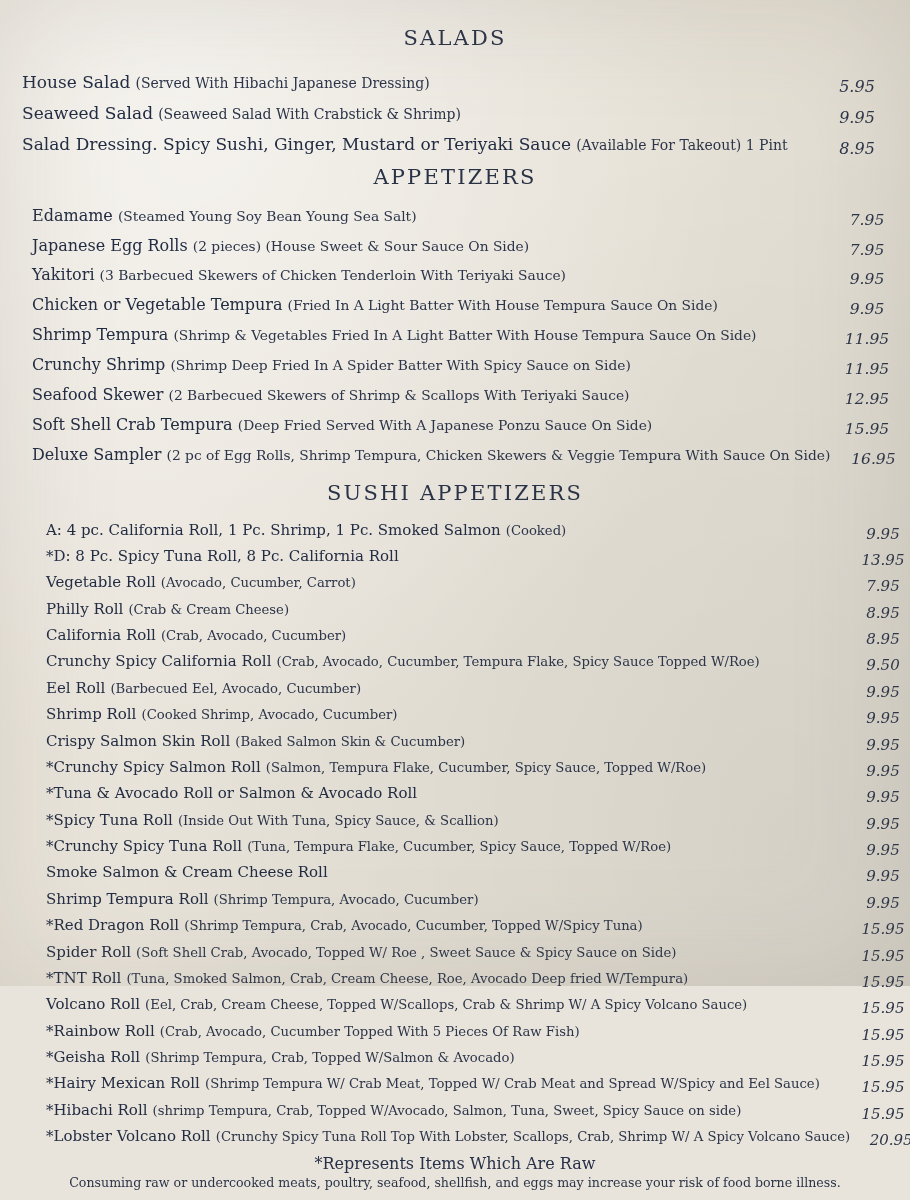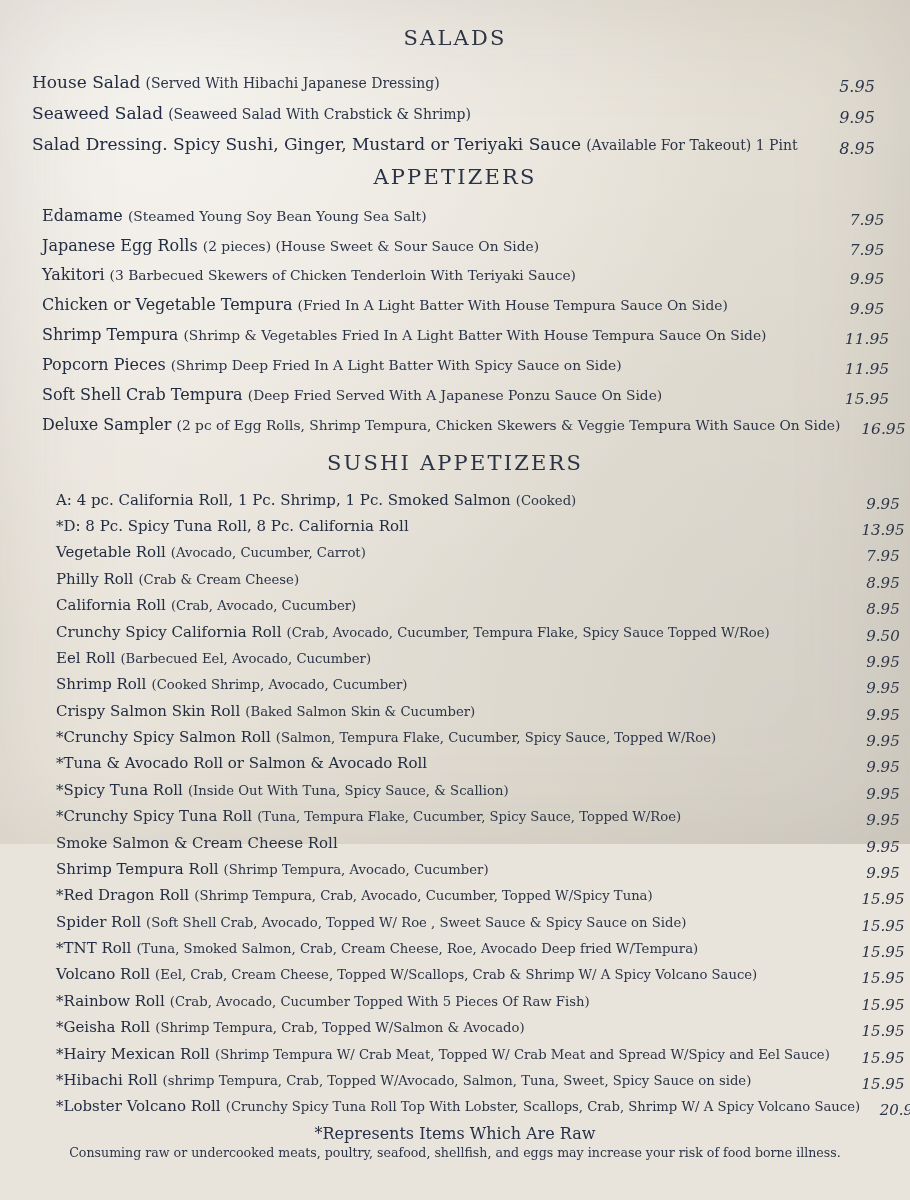--- a/index.html
+++ b/index.html
@@ -11,21 +11,21 @@
     height: 1200px;
     background: #e9e4db;
     font-family: "DejaVu Serif", serif;
     color: #2b3448;
     overflow: hidden;
     position: relative;
   }
   .page {
     position: relative;
     width: 910px;
-    height: 844px;
+    height: 986px;
     box-sizing: border-box;
     padding: 18px 22px 8px 22px;
     background:
       radial-gradient(ellipse at 20% 10%, rgba(255,255,255,0.55), rgba(255,255,255,0) 55%),
       radial-gradient(ellipse at 85% 85%, rgba(0,0,0,0.05), rgba(0,0,0,0) 60%),
       linear-gradient(100deg, #ebe6dd 0%, #e7e2d8 40%, #e4dfd4 70%, #dedad0 100%);
   }
   .section-title {
     text-align: center;
     font-size: 21px;
@@ -37,21 +37,21 @@
   }
   .t-salads { margin-top: 8px; margin-bottom: 22px; }
   .t-appetizers { margin-top: 4px; margin-bottom: 18px; }
   .t-sushi { margin-top: 16px; margin-bottom: 16px; }
 
   .list { width: 100%; }
   .row {
     display: flex;
     align-items: baseline;
     justify-content: space-between;
-    margin: 0 0 6px 10px;
+    margin: 0 0 6px 0;
     line-height: 1.18;
   }
   .row .left {
     flex: 1 1 auto;
     padding-right: 12px;
     white-space: nowrap;
   }
   .row .price {
     flex: 0 0 auto;
     width: 62px;
@@ -172,24 +172,31 @@
     </div>
     <div class="row">
       <div class="left">
         <span class="name">Shrimp Tempura</span>
         <span class="desc">(Shrimp &amp; Vegetables Fried In A Light Batter With House Tempura Sauce On Side)</span>
       </div>
       <div class="price">11.95</div>
     </div>
     <div class="row">
       <div class="left">
-        <span class="name">Popcorn Pieces</span>
-        <span class="desc">(Shrimp Deep Fried In A  Light Batter With Spicy Sauce on Side)</span>
+        <span class="name">Crunchy Shrimp</span>
+        <span class="desc">(Shrimp Deep Fried In A  Spider Batter With Spicy Sauce on Side)</span>
       </div>
       <div class="price">11.95</div>
+    </div>
+    <div class="row">
+      <div class="left">
+        <span class="name">Seafood Skewer</span>
+        <span class="desc">(2 Barbecued Skewers of Shrimp &amp; Scallops With Teriyaki Sauce)</span>
+      </div>
+      <div class="price">12.95</div>
     </div>
     <div class="row">
       <div class="left">
         <span class="name">Soft Shell Crab Tempura</span>
         <span class="desc">(Deep Fried Served With A Japanese Ponzu Sauce On Side)</span>
       </div>
       <div class="price">15.95</div>
     </div>
     <div class="row">
       <div class="left">

